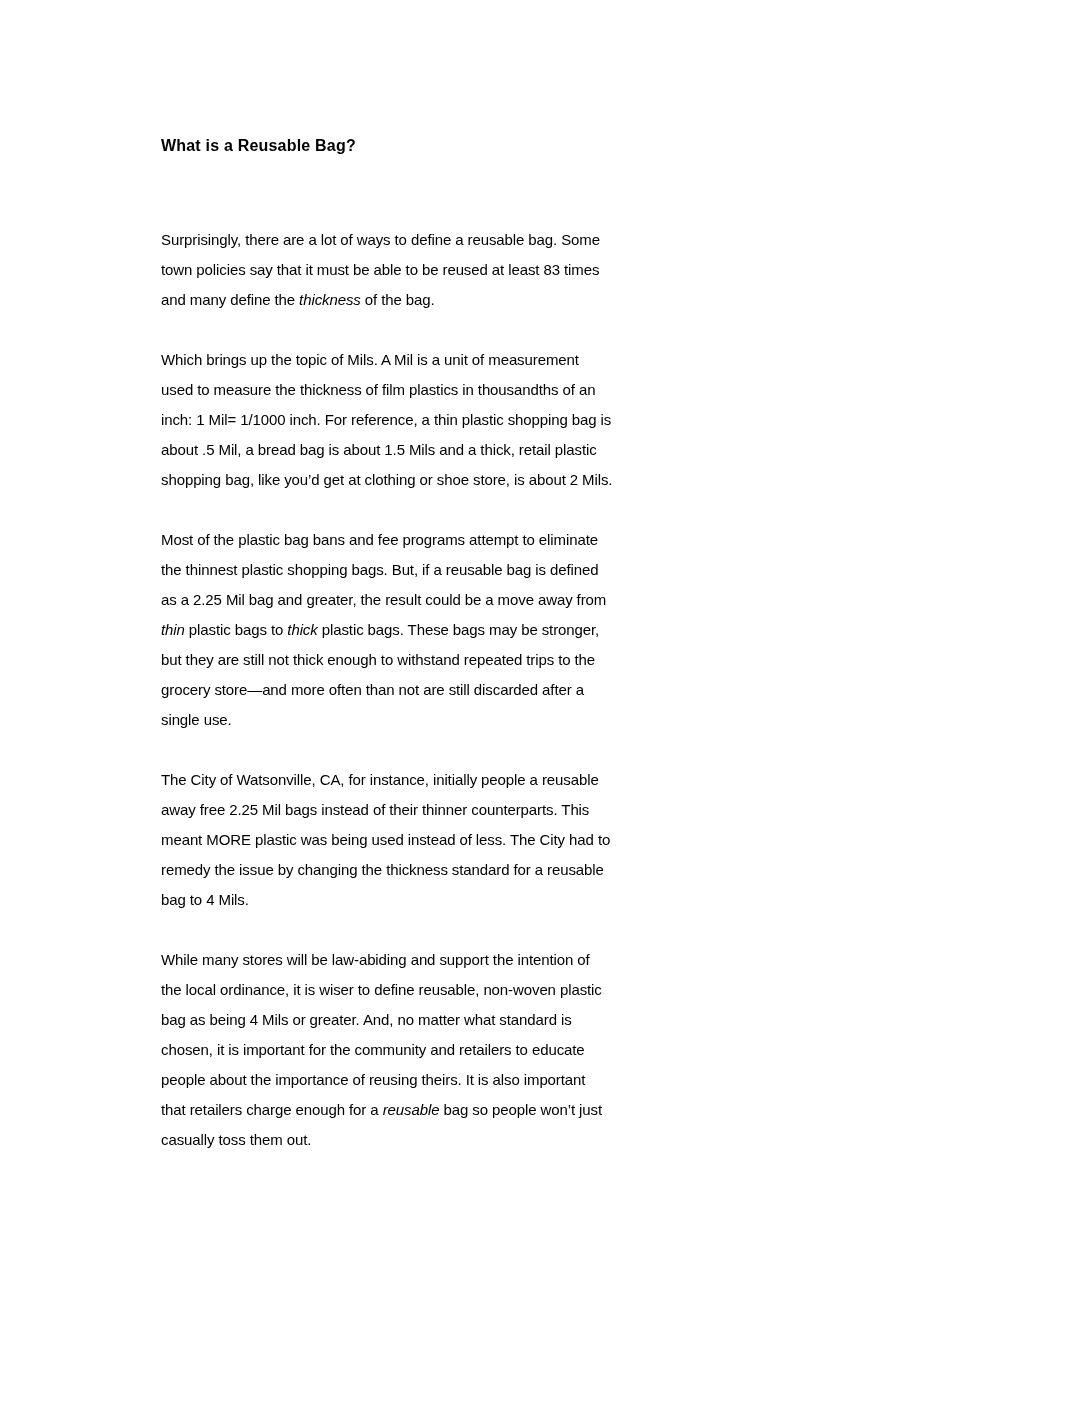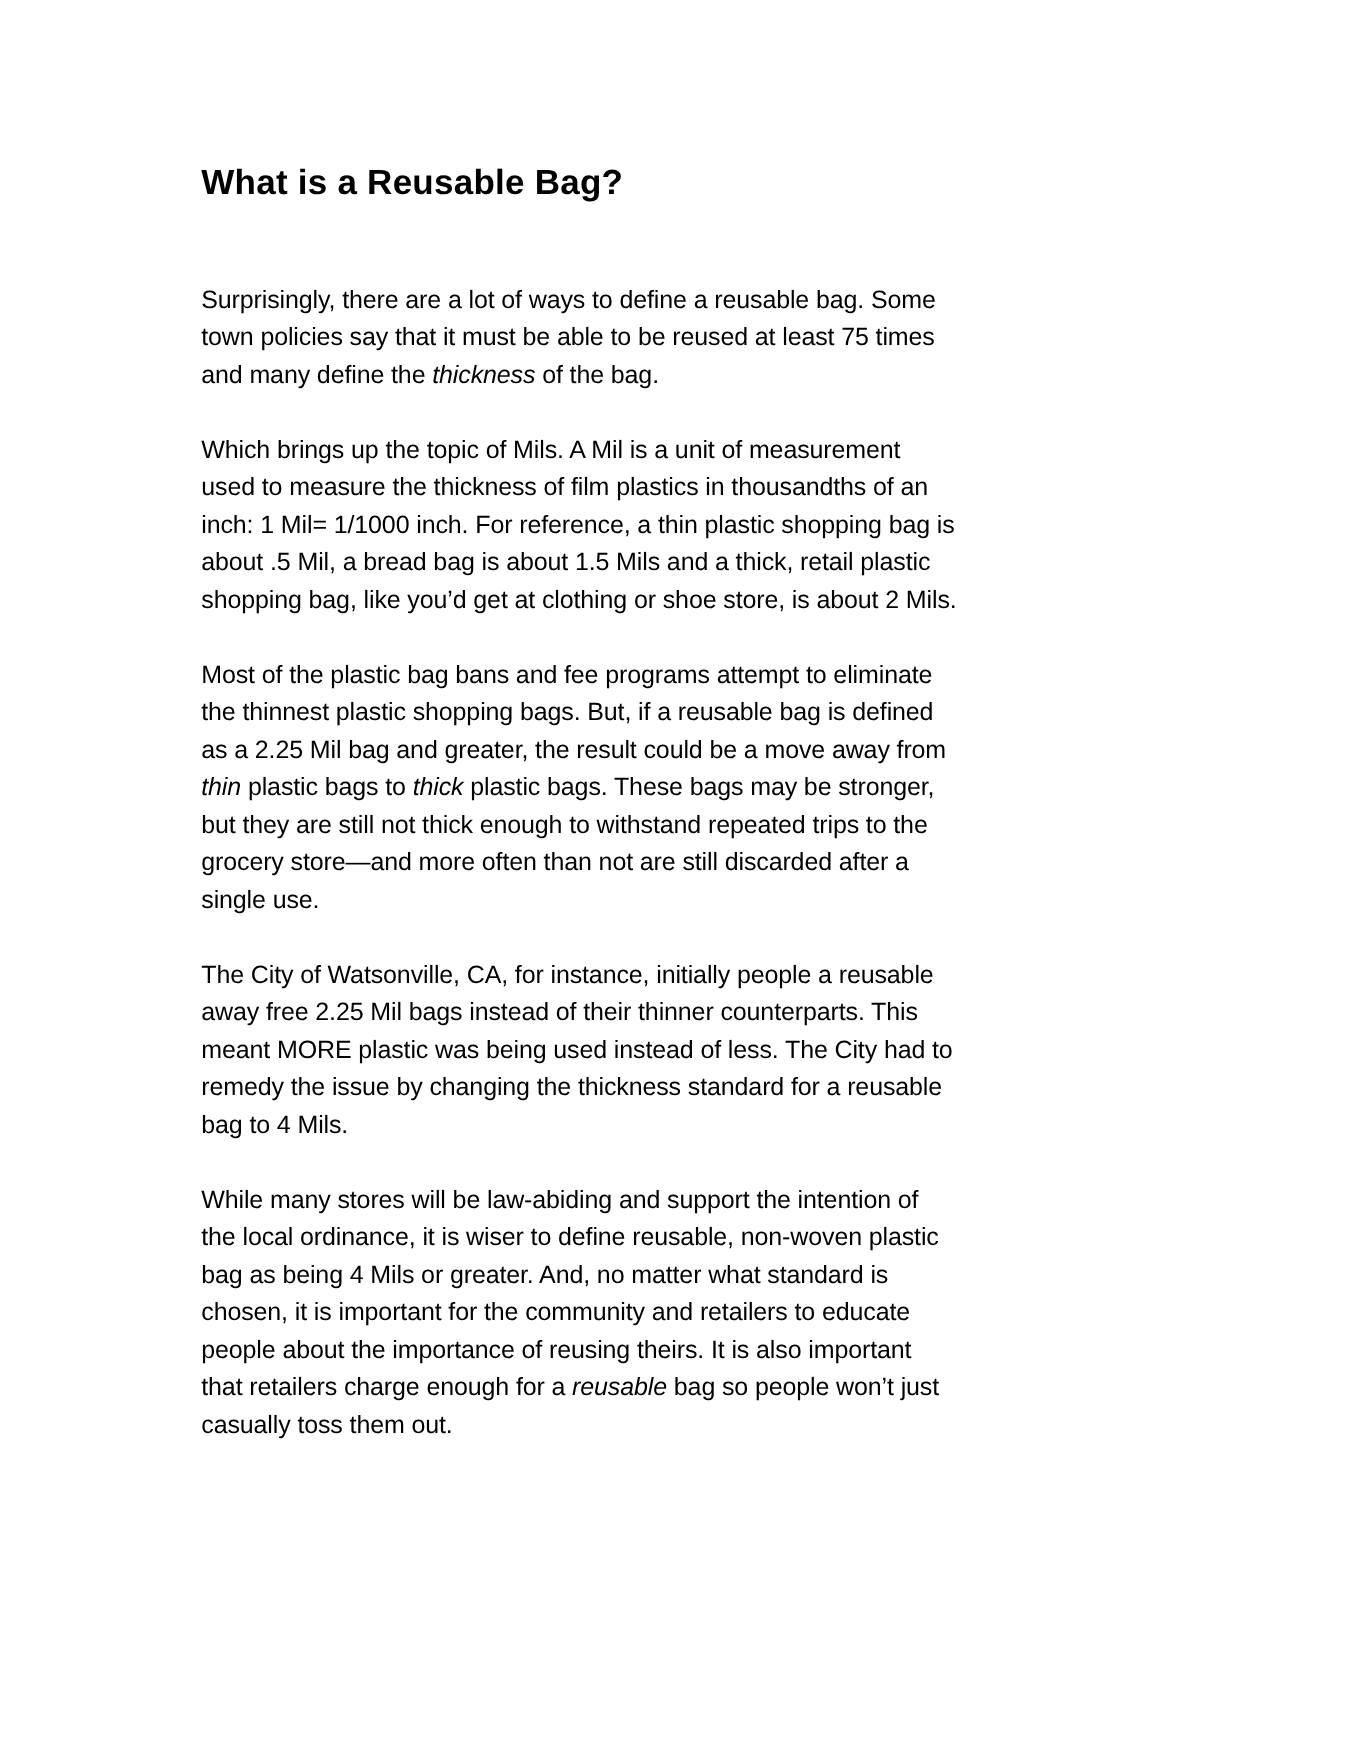--- a/index.html
+++ b/index.html
@@ -12,45 +12,45 @@
     position: relative;
     overflow: hidden;
   }
   .doc {
     position: absolute;
     left: 161px;
     top: 131px;
     width: 790px;
   }
   h1.title {
-    font-size: 28px;
+    font-size: 16px;
     font-weight: 700;
     line-height: 30px;
     letter-spacing: 0.2px;
     margin: 0 0 64px 0;
   }
   p.para {
     margin: 0 0 30px 0;
-    font-size: 20px;
+    font-size: 15px;
     line-height: 30px;
     letter-spacing: -0.1px;
   }
   .ln { display: block; }
   em { font-weight: 400; }
 </style>
 </head>
 <body>
 
 <div class="doc">
 
   <h1 class="title">What is a Reusable Bag?</h1>
 
   <p class="para">
     <span class="ln">Surprisingly, there are a lot of ways to define a reusable bag. Some</span>
-    <span class="ln">town policies say that it must be able to be reused at least 75 times</span>
+    <span class="ln">town policies say that it must be able to be reused at least 83 times</span>
     <span class="ln"><span>and many define the </span><em>thickness</em><span> of the bag.</span></span>
   </p>
 
   <p class="para">
     <span class="ln">Which brings up the topic of Mils. A Mil is a unit of measurement</span>
     <span class="ln">used to measure the thickness of film plastics in thousandths of an</span>
     <span class="ln">inch: 1 Mil= 1/1000 inch. For reference, a thin plastic shopping bag is</span>
     <span class="ln">about .5 Mil, a bread bag is about 1.5 Mils and a thick, retail plastic</span>
     <span class="ln">shopping bag, like you’d get at clothing or shoe store, is about 2 Mils.</span>
   </p>

